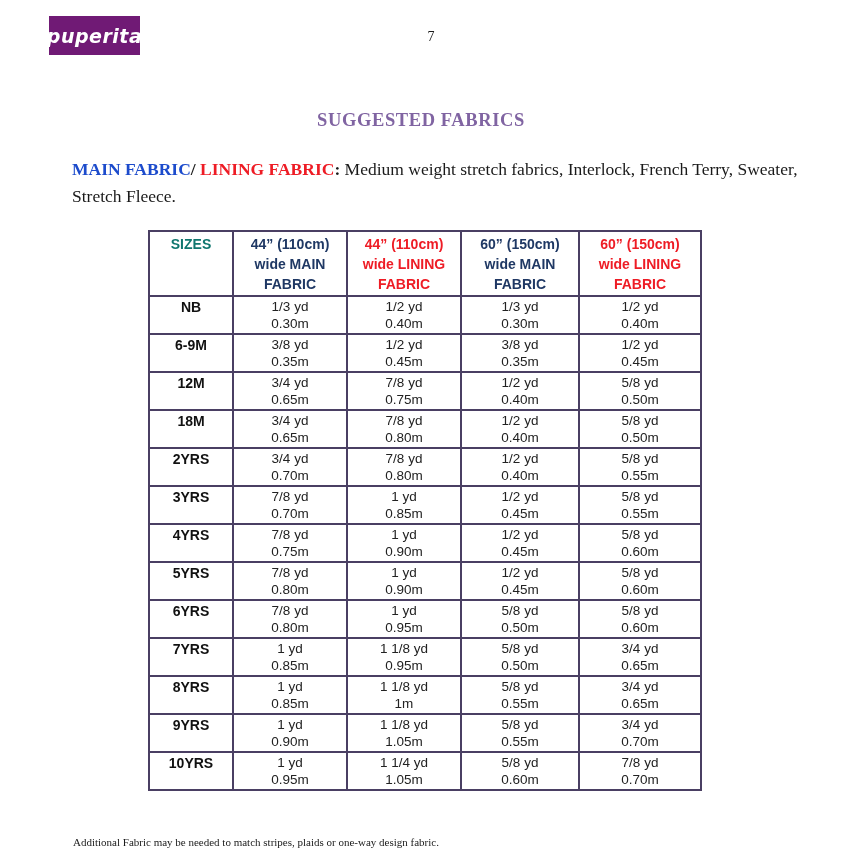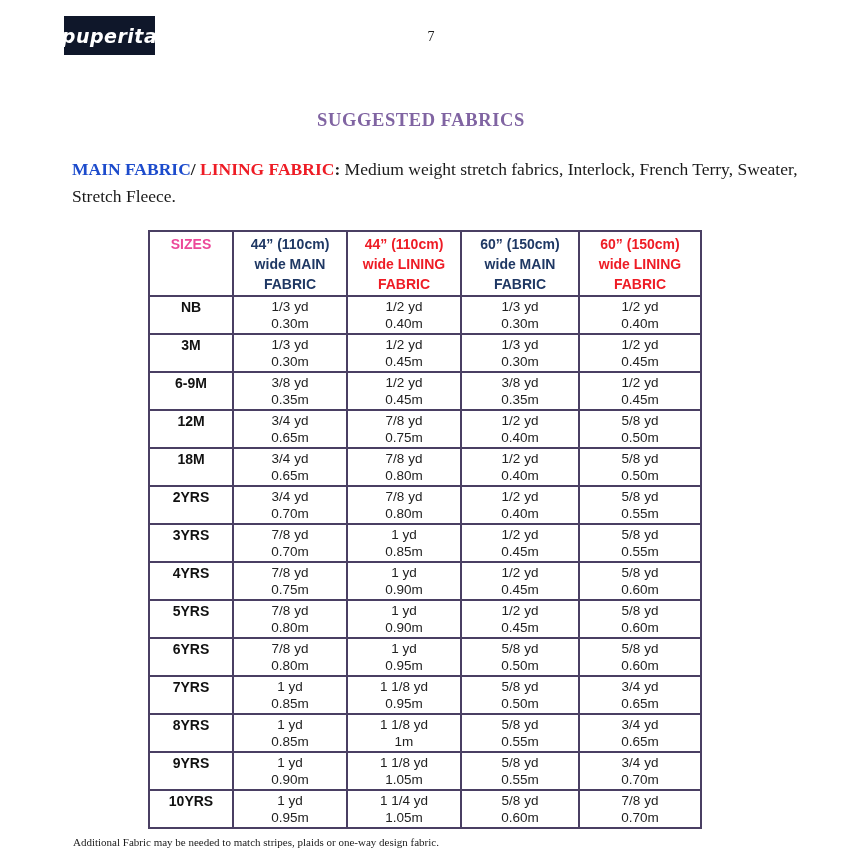--- a/index.html
+++ b/index.html
@@ -9,23 +9,23 @@
     height: 855px;
     background: #ffffff;
     font-family: "Liberation Serif", serif;
     color: #1a1a1a;
     overflow: hidden;
   }
 
   
   .logo {
     position: absolute;
-    left: 64px; top: 16px;
+    left: 49px; top: 16px;
     width: 91px; height: 39px;
-    background: #0f172a;
+    background: #701a75;
     display: flex; align-items: center; justify-content: center;
   }
   .logo span {
     color: #ffffff;
     font-family: "DejaVu Sans", sans-serif;
     font-style: italic;
     font-weight: bold;
     font-size: 19px;
     letter-spacing: 0.5px;
   }
@@ -92,21 +92,21 @@
     font-size: 13.5px;
     line-height: 16.5px;
     color: #222222;
   }
   .fabric-table td.size-cell {
     font-weight: bold;
     font-size: 14px;
     color: #111111;
     margin-top: 36px;
   }
-  th.hdr-sizes  { color: #ec4899; }
+  th.hdr-sizes  { color: #0f766e; }
   th.hdr-navy   { color: #1f3864; }
   th.hdr-red    { color: #ee1c25; }
 
   
   .footer-note {
     position: absolute;
     left: 57px; top: 820px;
     width: 760px;
     margin: 16px;
     font-size: 11px;
@@ -157,31 +157,20 @@
           <td>1/3 yd
 0.30m</td>
           <td>1/2 yd
 0.40m</td>
           <td>1/3 yd
 0.30m</td>
           <td>1/2 yd
 0.40m</td>
         </tr>
         <tr>
-          <td class="size-cell">3M</td>
-          <td>1/3 yd
-0.30m</td>
-          <td>1/2 yd
-0.45m</td>
-          <td>1/3 yd
-0.30m</td>
-          <td>1/2 yd
-0.45m</td>
-        </tr>
-        <tr>
           <td class="size-cell">6-9M</td>
           <td>3/8 yd
 0.35m</td>
           <td>1/2 yd
 0.45m</td>
           <td>3/8 yd
 0.35m</td>
           <td>1/2 yd
 0.45m</td>
         </tr>

